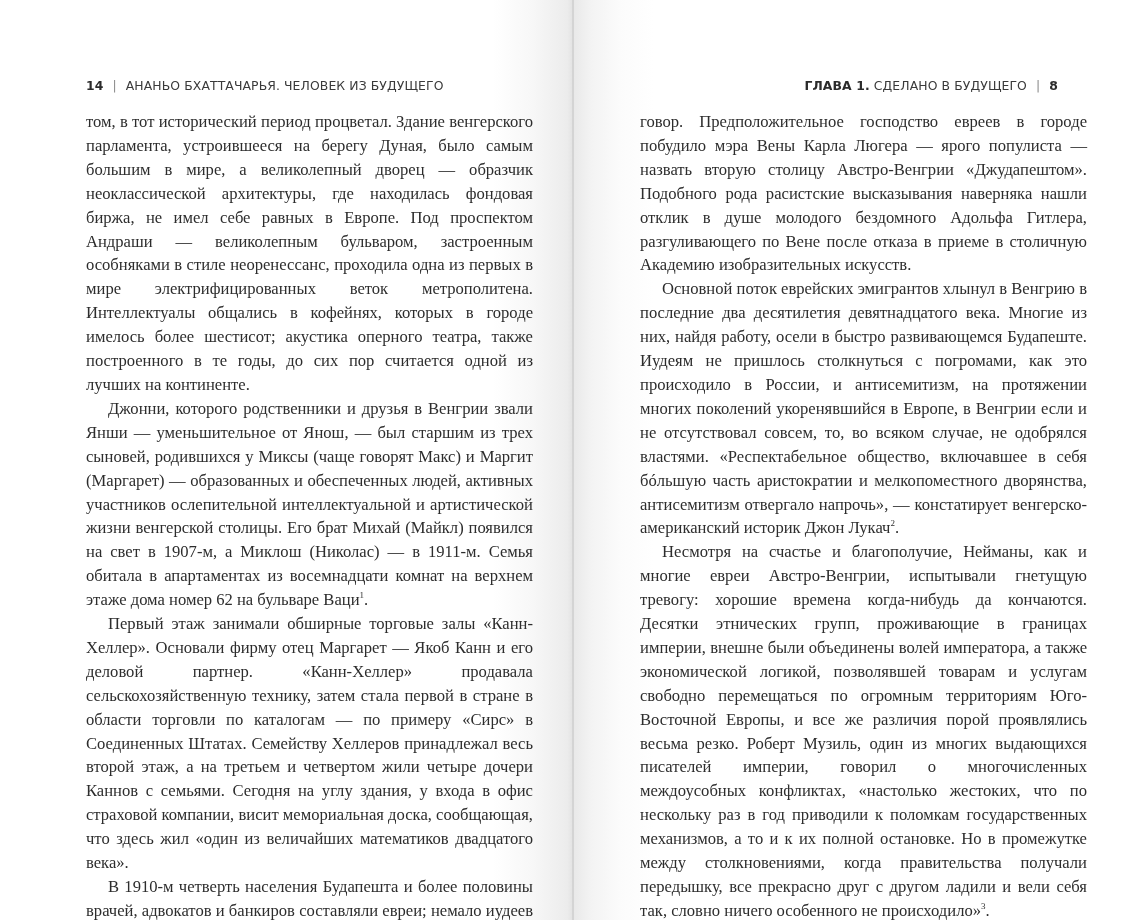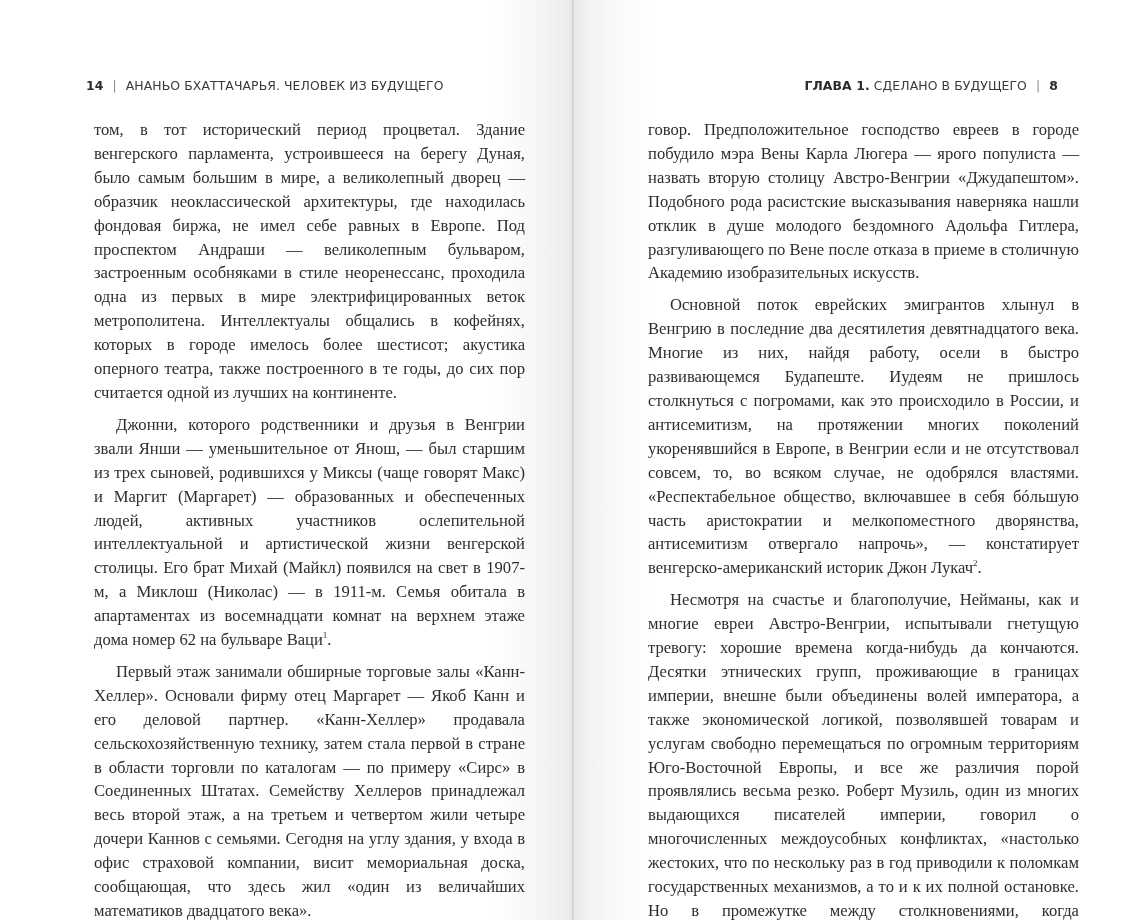--- a/index.html
+++ b/index.html
@@ -69,21 +69,21 @@
     top: 110px;
     width: 447px;
     font-family: "Liberation Serif", "DejaVu Serif", serif;
     font-size: 16.6px;
     line-height: 23.9px;
     color: #2d2d2d;
   }
   .page-left .body-text { left: 86px; }
   .page-right .body-text { left: 66px; }
   .para {
-    margin: 8px;
+    margin: 0;
     text-align: justify;
     text-align-last: left;
     hyphens: manual;
   }
   .para.indent { text-indent: 22px; }
   .para.cont { text-indent: 0; }
   sup.fn {
     font-size: 9px;
     line-height: 0;
     vertical-align: super;

